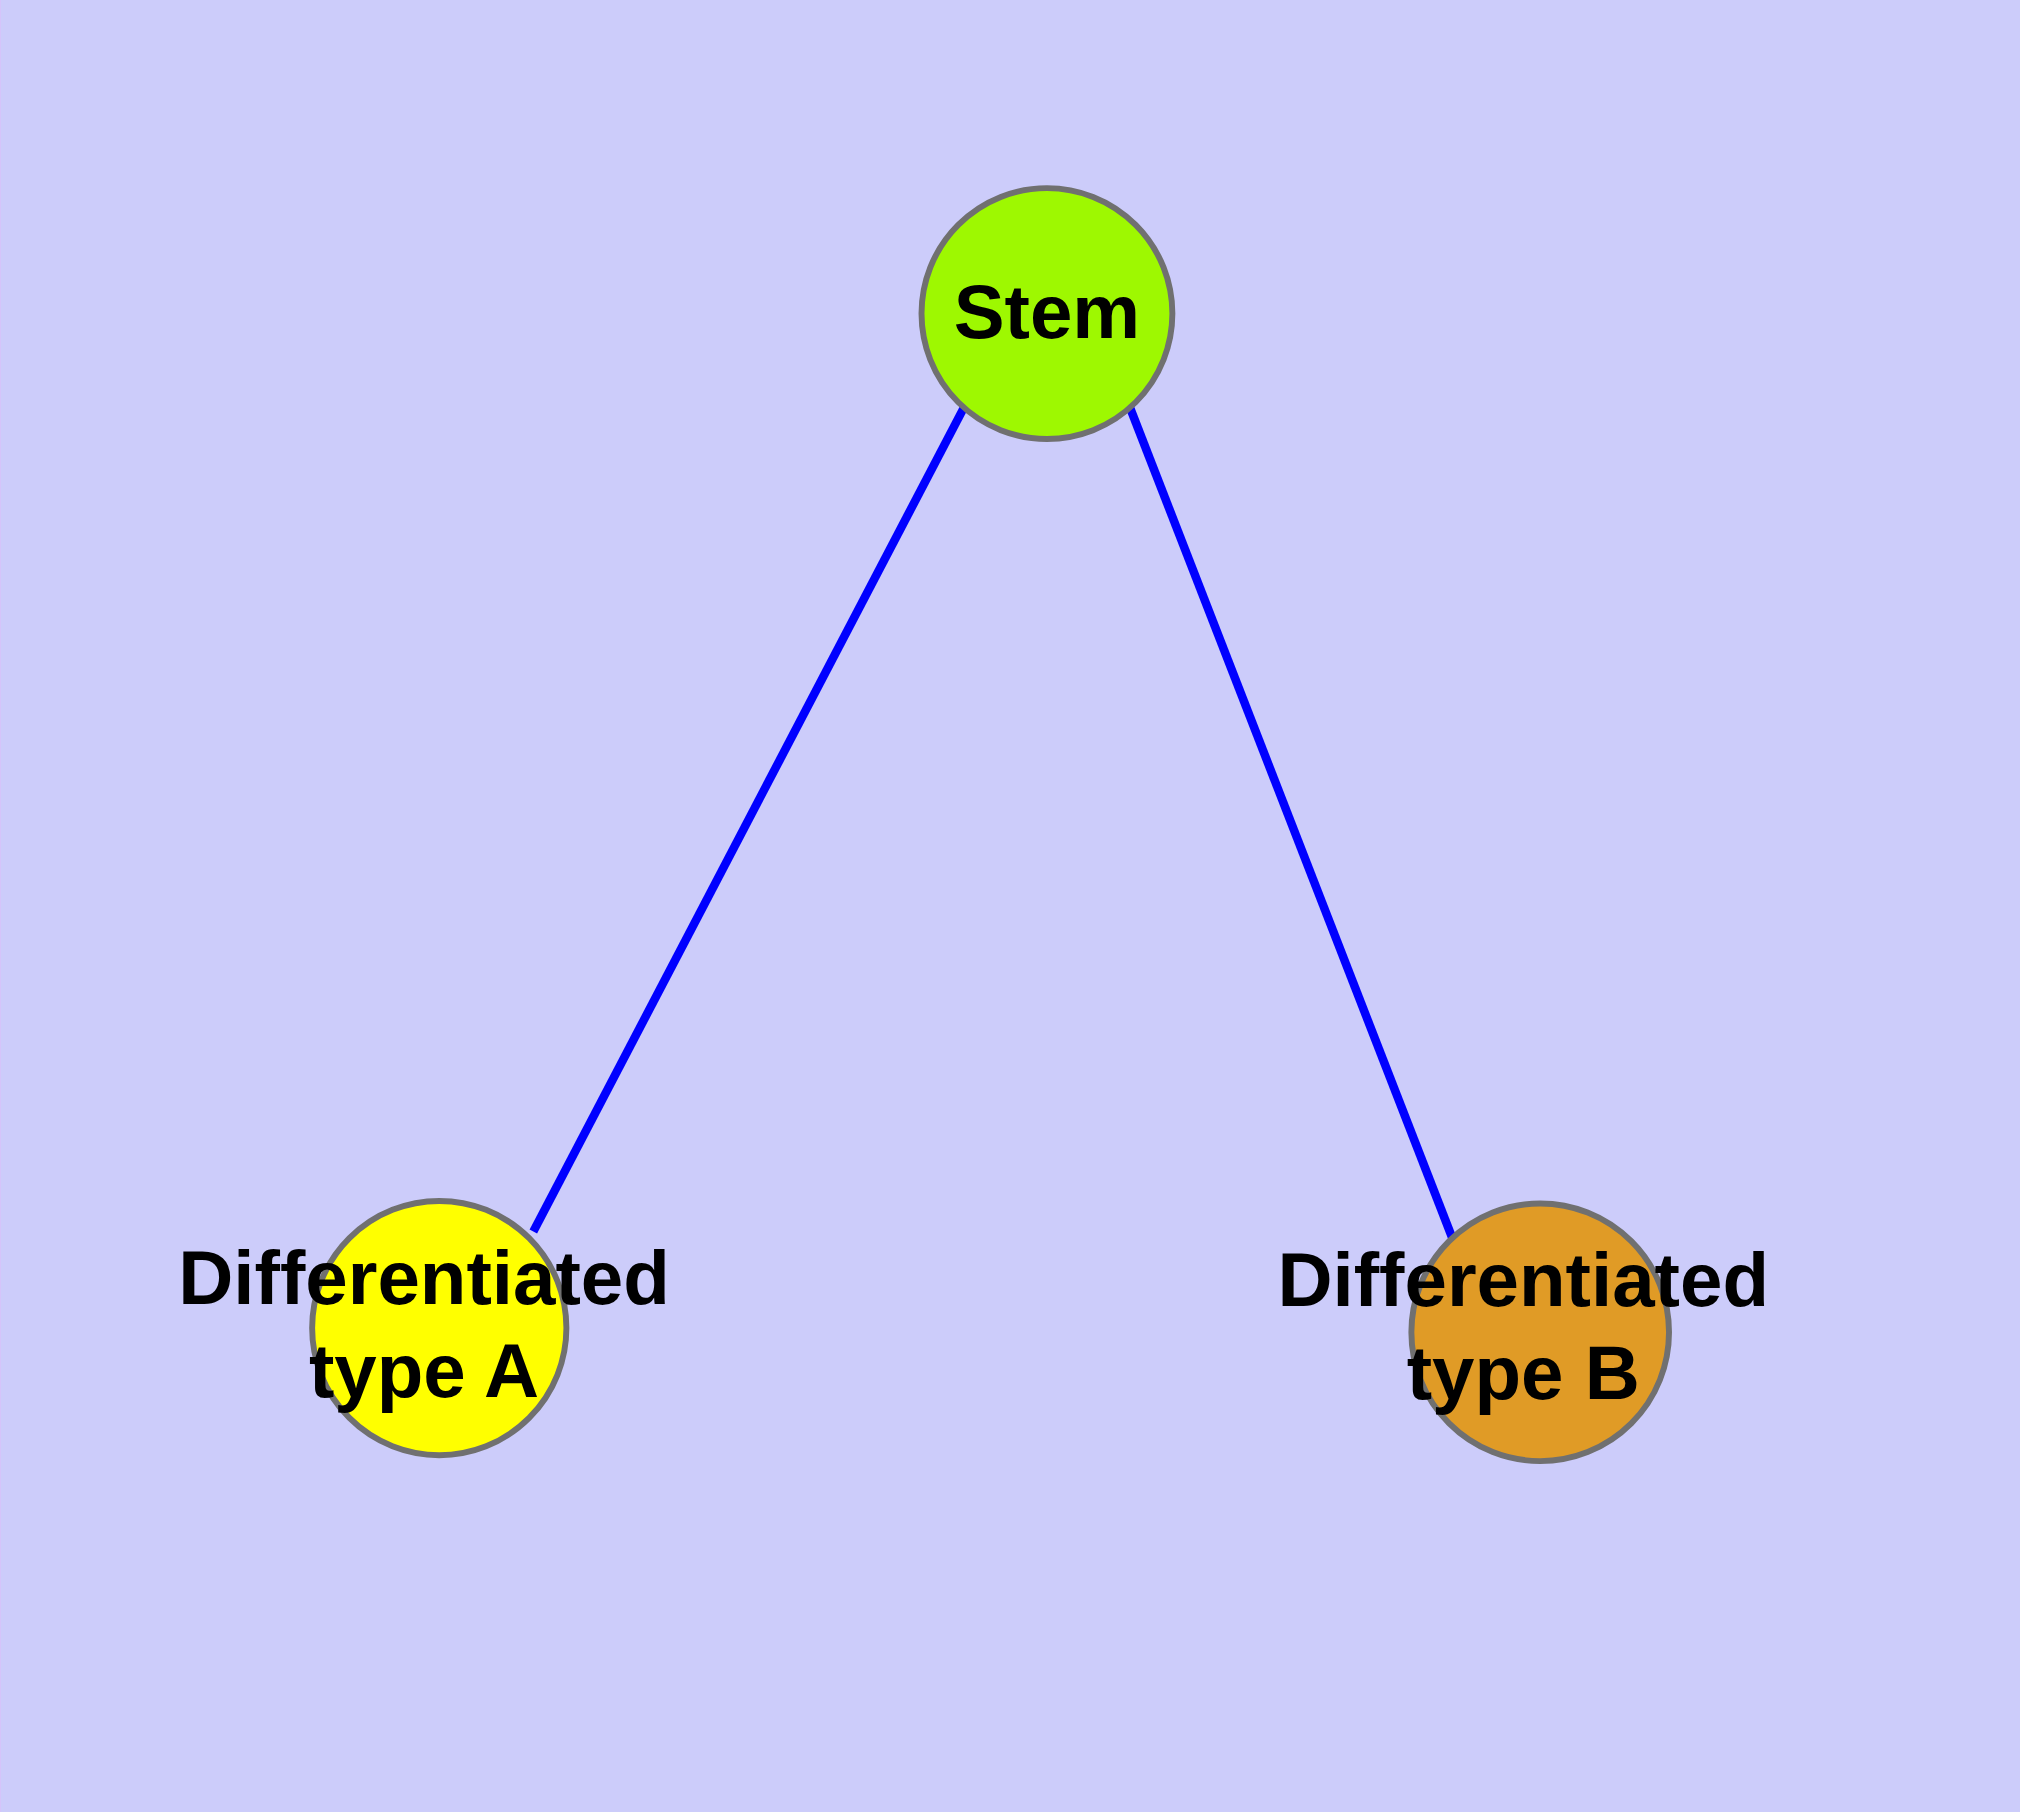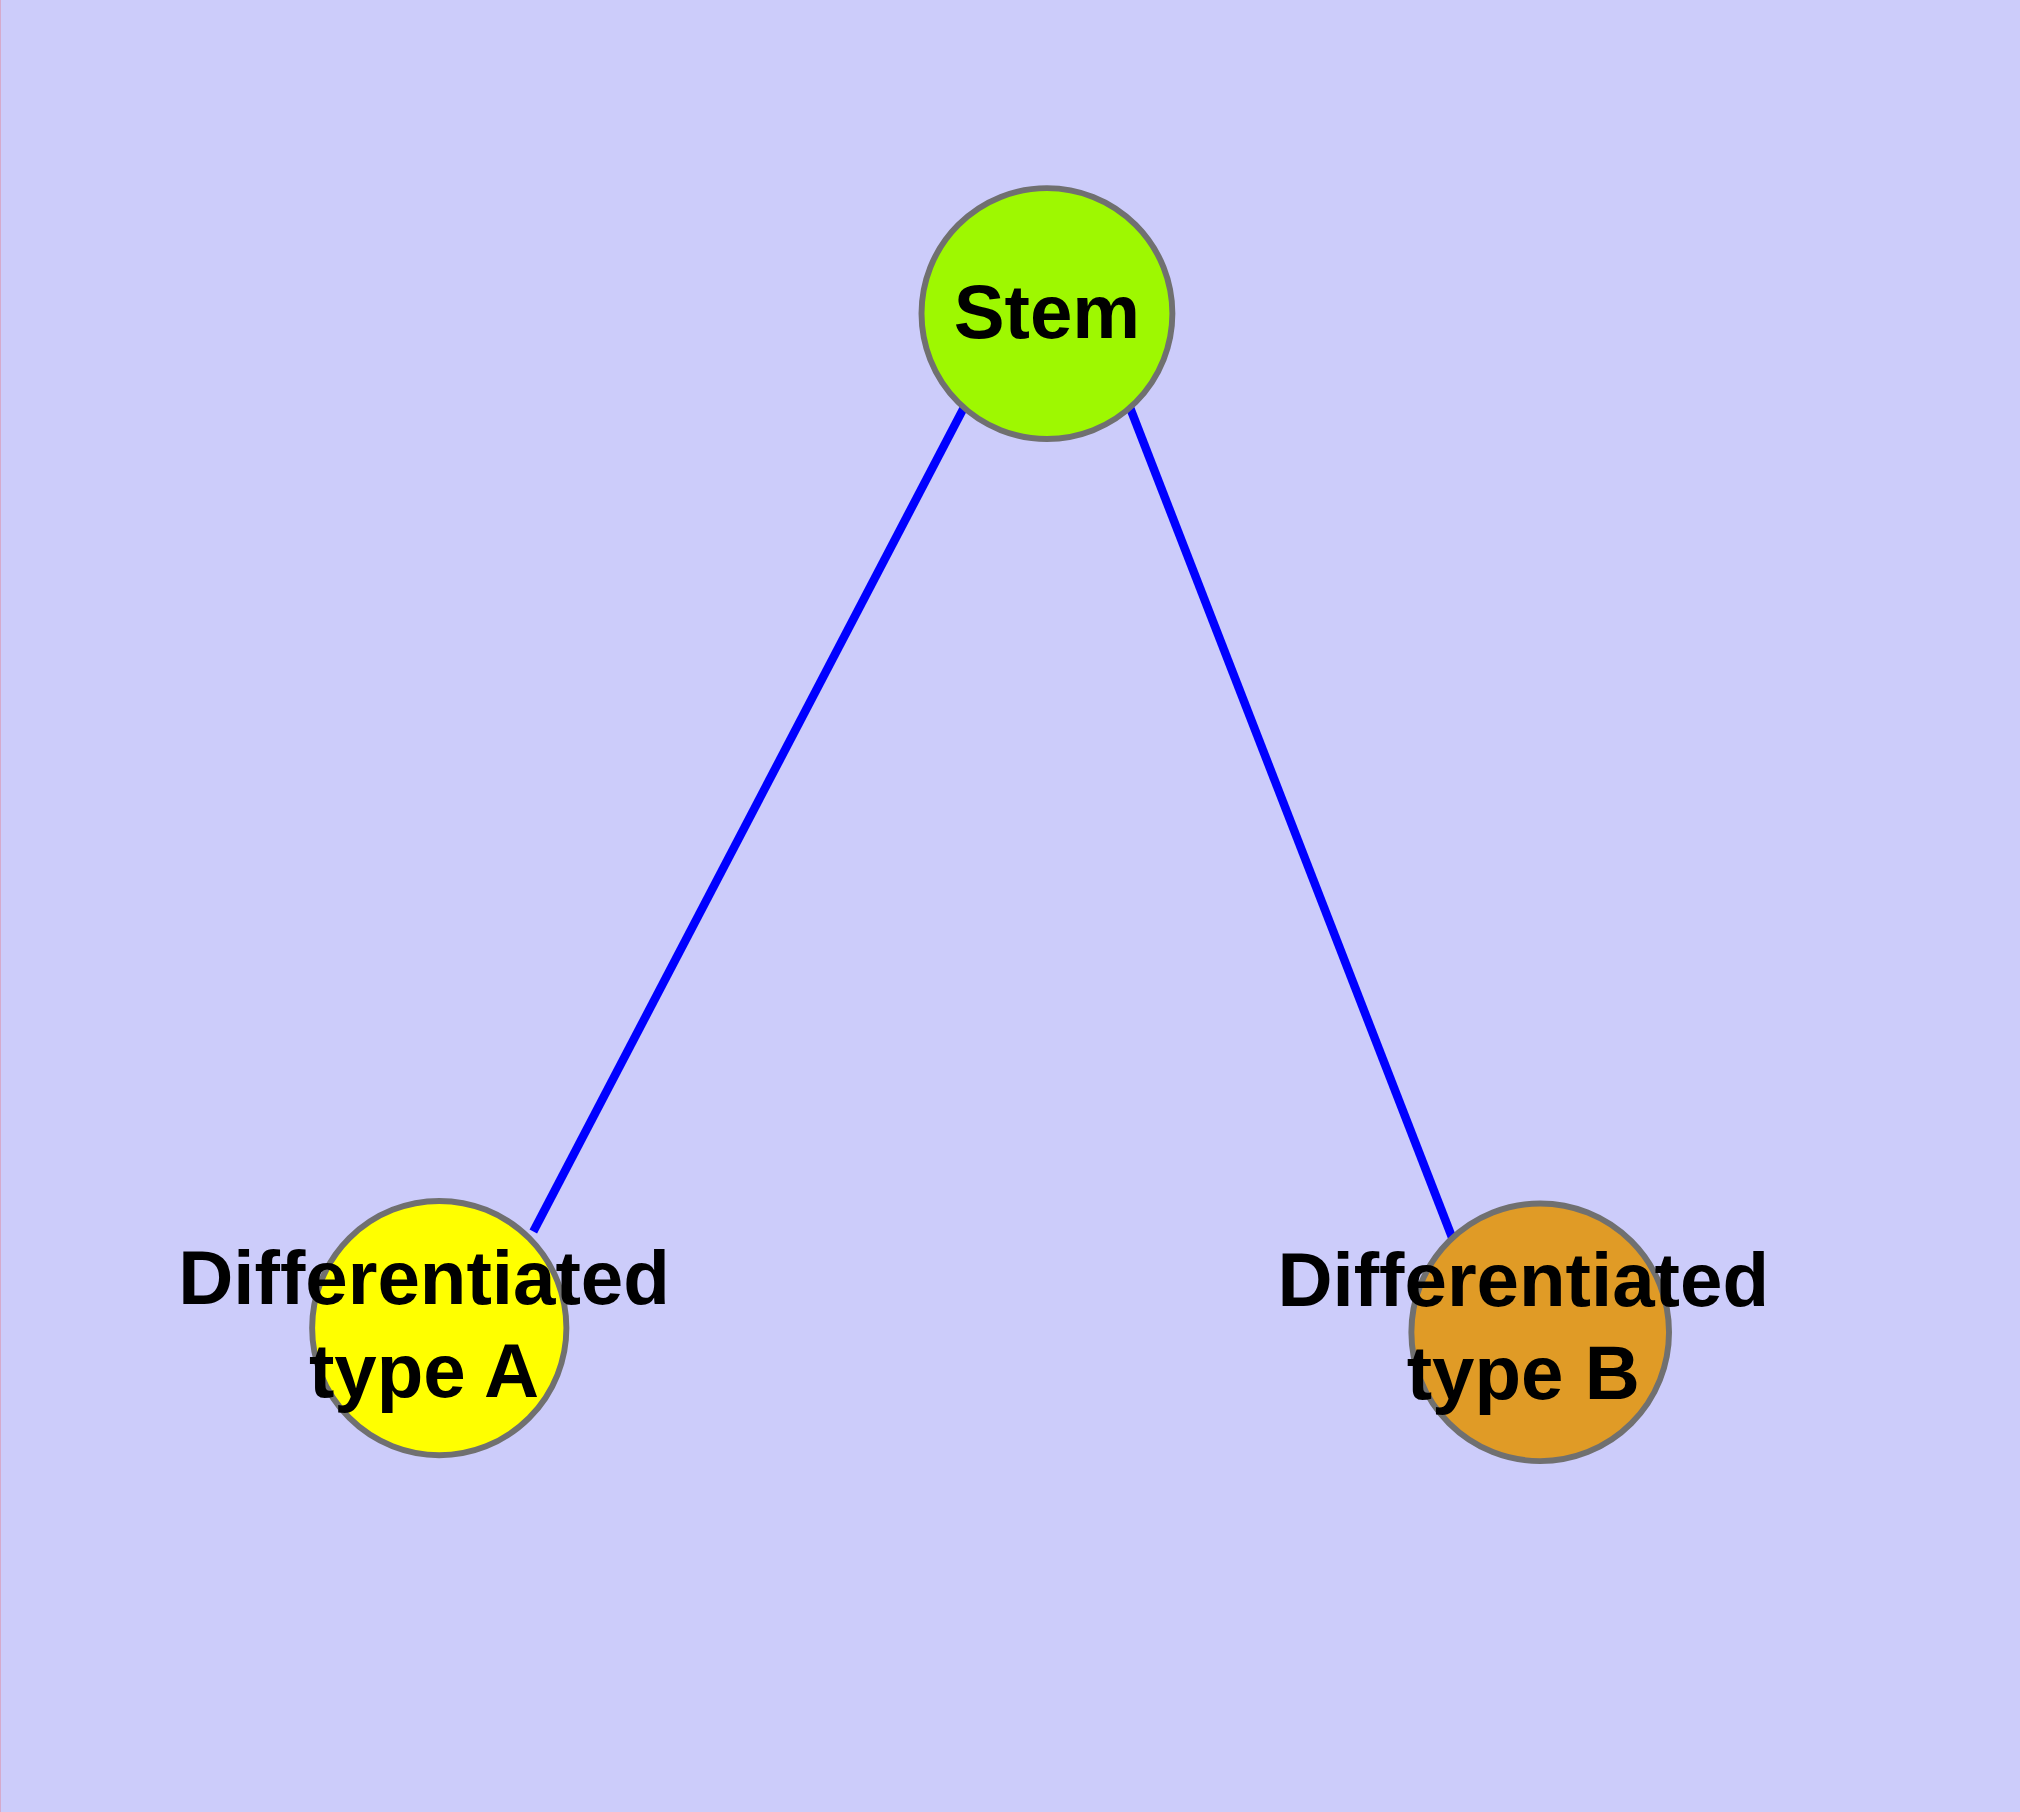--- a/index.html
+++ b/index.html
@@ -4,21 +4,21 @@
 <style>
   html, body {
     margin: 0;
     padding: 0;
     background: #ccccfa;
   }
   #canvas {
     position: relative;
     width: 1972px;
     height: 1812px;
-    background: #ef4444;
+    background: #f0abfc;
     overflow: hidden;
     font-family: "Liberation Sans", sans-serif;
   }
   #graph-svg {
     position: absolute;
     top: 0;
     left: 0;
     width: 2021px;
     height: 1812px;
     display: block;

